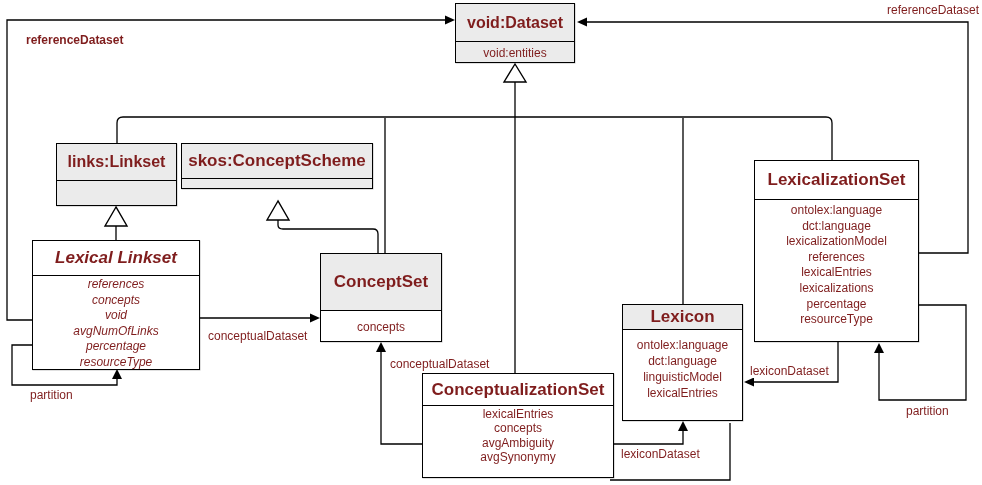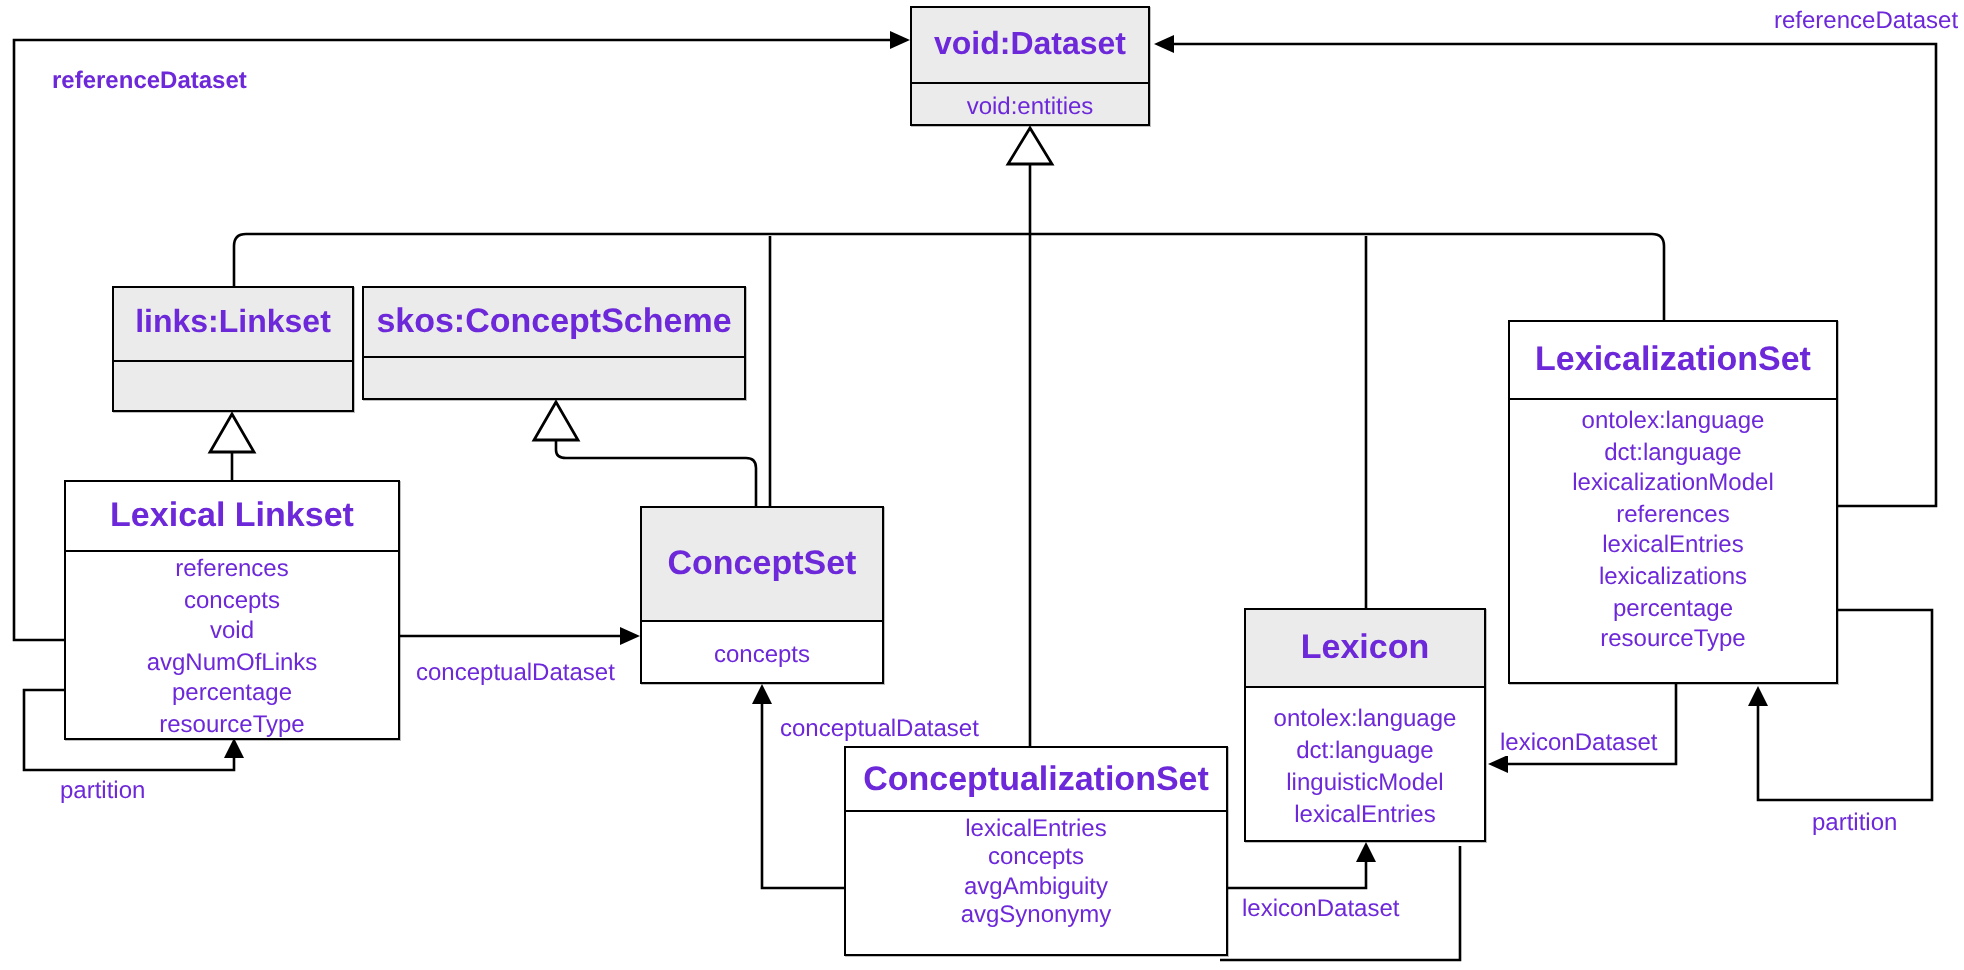--- a/index.html
+++ b/index.html
@@ -1,18 +1,18 @@
 <!DOCTYPE html>
 <html><head>
 <meta charset="utf-8">
 <style>
   html,body{margin:0;padding:0;background:#fff;}
   #canvas{
     position:relative;width:982px;height:485px;background:#ffffff;
-    font-family:"Liberation Sans","DejaVu Sans",sans-serif;color:#6d28d9;overflow:hidden;
+    font-family:"Liberation Sans","DejaVu Sans",sans-serif;color:#7f1d1d;overflow:hidden;
   }
   svg.wires{position:absolute;left:0;top:0;}
   .uml-class{
     position:absolute;border:1px solid #000;background:#fff;box-sizing:border-box;
     box-shadow:0.5px 0.5px 0 rgba(0,0,0,0.25);
   }
   .uml-class .hdr{
     display:flex;align-items:center;justify-content:center;
     border-bottom:1px solid #000;font-weight:bold;font-size:17px;box-sizing:border-box;
     letter-spacing:0px;white-space:nowrap;
@@ -85,26 +85,26 @@
     <div class="attrs" style="height:21px;display:flex;align-items:center;justify-content:center;">
       <div class="attr">void:entities</div>
     </div>
   </div>
 
   <div class="uml-class gray" style="left:56px;top:143px;width:121px;height:63px;">
     <div class="hdr gray" style="height:37px;font-size:16px;">links:Linkset</div>
     <div class="attrs" style="height:25px;"></div>
   </div>
 
-  <div class="uml-class gray" style="left:181px;top:143px;width:192px;height:57px;">
+  <div class="uml-class gray" style="left:181px;top:143px;width:192px;height:46px;">
     <div class="hdr gray" style="height:35px;">skos:ConceptScheme</div>
     <div class="attrs" style="height:21px;"></div>
   </div>
 
-  <div class="uml-class" style="left:32px;top:240px;width:168px;height:130px;">
+  <div class="uml-class" style="left:32px;top:240px;width:168px;height:130px;font-style:italic;">
     <div class="hdr white" style="height:35px;">Lexical Linkset</div>
     <div class="attrs" style="line-height:15.6px;padding-top:1px;">
       <div class="attr">references</div>
       <div class="attr">concepts</div>
       <div class="attr">void</div>
       <div class="attr">avgNumOfLinks</div>
       <div class="attr">percentage</div>
       <div class="attr">resourceType</div>
     </div>
   </div>
@@ -120,21 +120,21 @@
     <div class="hdr white" style="height:32px;">ConceptualizationSet</div>
     <div class="attrs" style="line-height:14.4px;padding-top:1px;">
       <div class="attr">lexicalEntries</div>
       <div class="attr">concepts</div>
       <div class="attr">avgAmbiguity</div>
       <div class="attr">avgSynonymy</div>
     </div>
   </div>
 
   <div class="uml-class" style="left:622px;top:304px;width:121px;height:117px;">
-    <div class="hdr gray" style="height:39px;">Lexicon</div>
+    <div class="hdr gray" style="height:25px;">Lexicon</div>
     <div class="attrs" style="line-height:16px;padding-top:7px;">
       <div class="attr">ontolex:language</div>
       <div class="attr">dct:language</div>
       <div class="attr">linguisticModel</div>
       <div class="attr">lexicalEntries</div>
     </div>
   </div>
 
   <div class="uml-class" style="left:754px;top:160px;width:165px;height:182px;">
     <div class="hdr white" style="height:39px;">LexicalizationSet</div>

